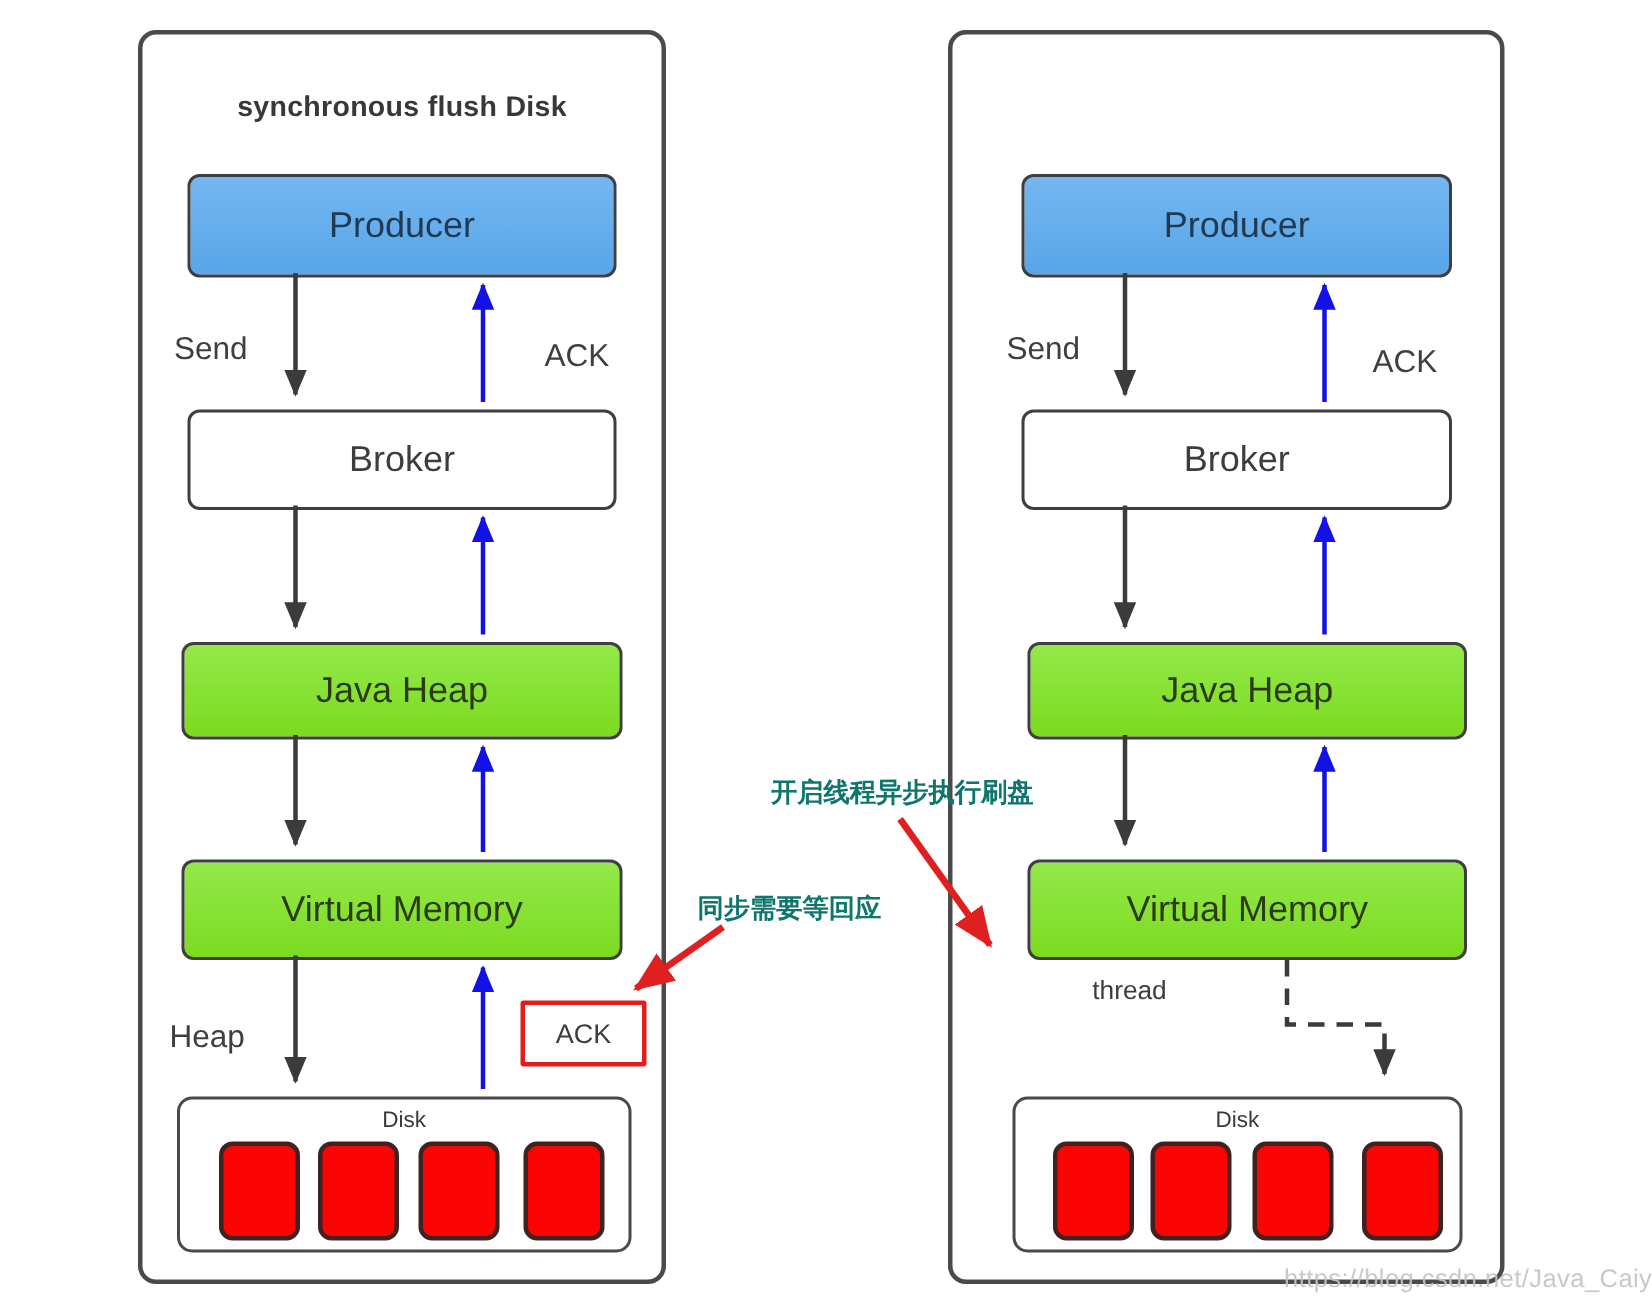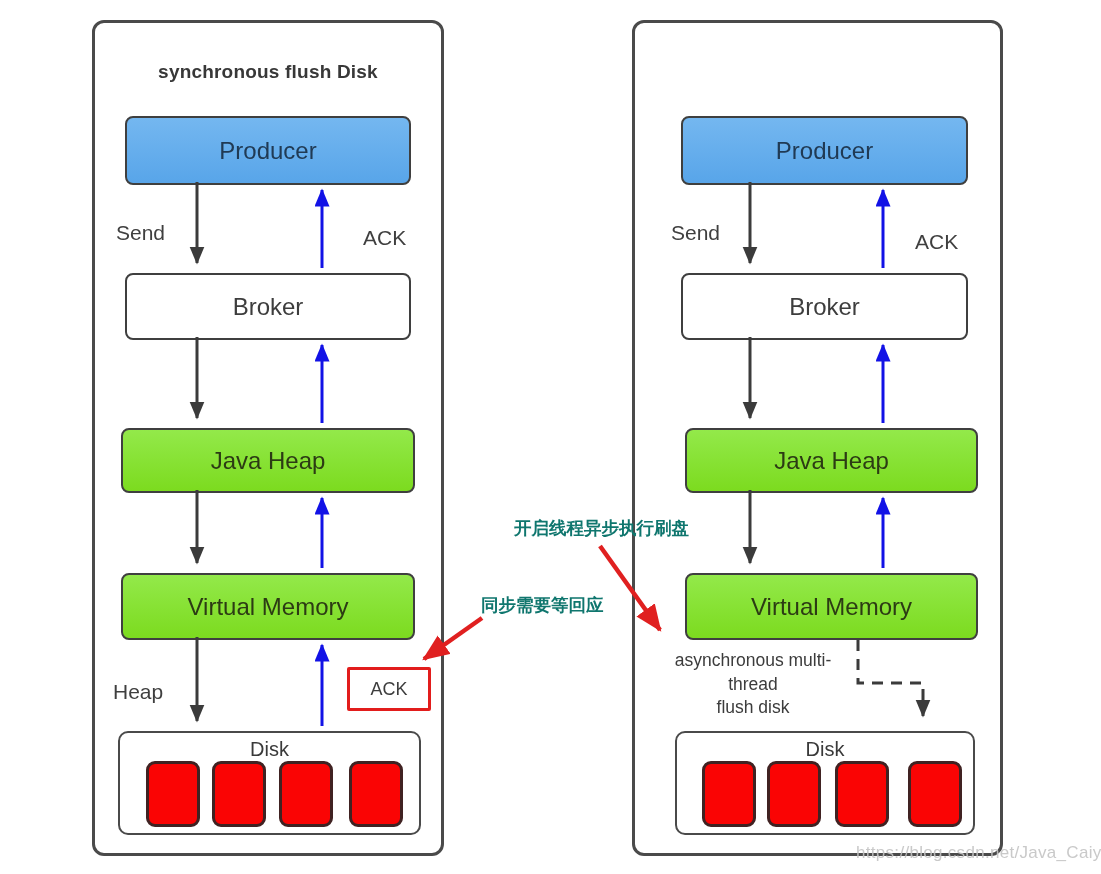--- a/index.html
+++ b/index.html
@@ -27,21 +27,21 @@
   .side-label{position:absolute;font-size:21px;color:#3f3f3f;}
   .ack-redbox{
     position:absolute;border:3px solid #e21d1c;background:#ffffff;border-radius:2px;
     display:flex;align-items:center;justify-content:center;font-size:18px;color:#3d3d3d;
     box-sizing:border-box;
   }
   .disk-box{
     position:absolute;border:2.5px solid #4a4a4a;border-radius:10px;background:#fff;
     box-sizing:border-box;
   }
-  .disk-label{position:absolute;top:5px;left:0;width:100%;text-align:center;font-size:20px;color:#3a3a3a;}
+  .disk-label{position:absolute;top:5px;left:0;width:100%;text-align:center;font-size:15px;color:#3a3a3a;}
   .disk-cell{
     position:absolute;width:54px;height:66px;background:#fa0404;
     border:3px solid #402222;border-radius:9px;box-sizing:border-box;
   }
   .cn-note{
     position:absolute;font-size:17.5px;font-weight:bold;color:#0f766e;white-space:nowrap;
   }
   .async-note{
     position:absolute;left:13px;top:626px;width:210px;text-align:center;
     font-size:17.5px;line-height:23.5px;color:#3c3c3c;
@@ -109,23 +109,21 @@
 
     <div class="node green" style="left:50px;top:405px;width:293px;height:65px;">
       <span>Java Heap</span>
     </div>
 
     <div class="node green" style="left:50px;top:550px;width:293px;height:67px;">
       <span>Virtual Memory</span>
     </div>
 
     <div class="async-note">
-      <div>asynchronous multi-</div>
       <div>thread</div>
-      <div>flush disk</div>
     </div>
 
     <div class="disk-box" style="left:40px;top:708px;width:300px;height:104px;">
       <div class="disk-label">Disk</div>
       <div class="disk-cell" style="left:25px;top:28px;"></div>
       <div class="disk-cell" style="left:90px;top:28px;"></div>
       <div class="disk-cell" style="left:158px;top:28px;"></div>
       <div class="disk-cell" style="left:231px;top:28px;"></div>
     </div>
   </div>
@@ -169,16 +167,16 @@
       <path d="M883,568 L883,498" marker-end="url(#mBlue)"></path>
     </g>
 
     <path d="M858,640 L858,683 L923,683 L923,716" stroke="#3b3b3b" stroke-width="3" stroke-dasharray="11 8" fill="none" marker-end="url(#mBlack)"></path>
 
     <path d="M600,546 L660,630" stroke="#e02020" stroke-width="4.5" fill="none" marker-end="url(#mRed)"></path>
     <path d="M482,618 L424,659" stroke="#e02020" stroke-width="4.5" fill="none" marker-end="url(#mRed)"></path>
   </svg>
 
   <div class="cn-note" style="left:514px;top:516px;">开启线程异步执行刷盘</div>
-  <div class="cn-note" style="left:465px;top:593px;margin-left:16px;">同步需要等回应</div>
+  <div class="cn-note" style="left:465px;top:593px;">同步需要等回应</div>
 
   <div id="watermark">https://blog.csdn.net/Java_Caiyo</div>
 </div>
 
 </body></html>

